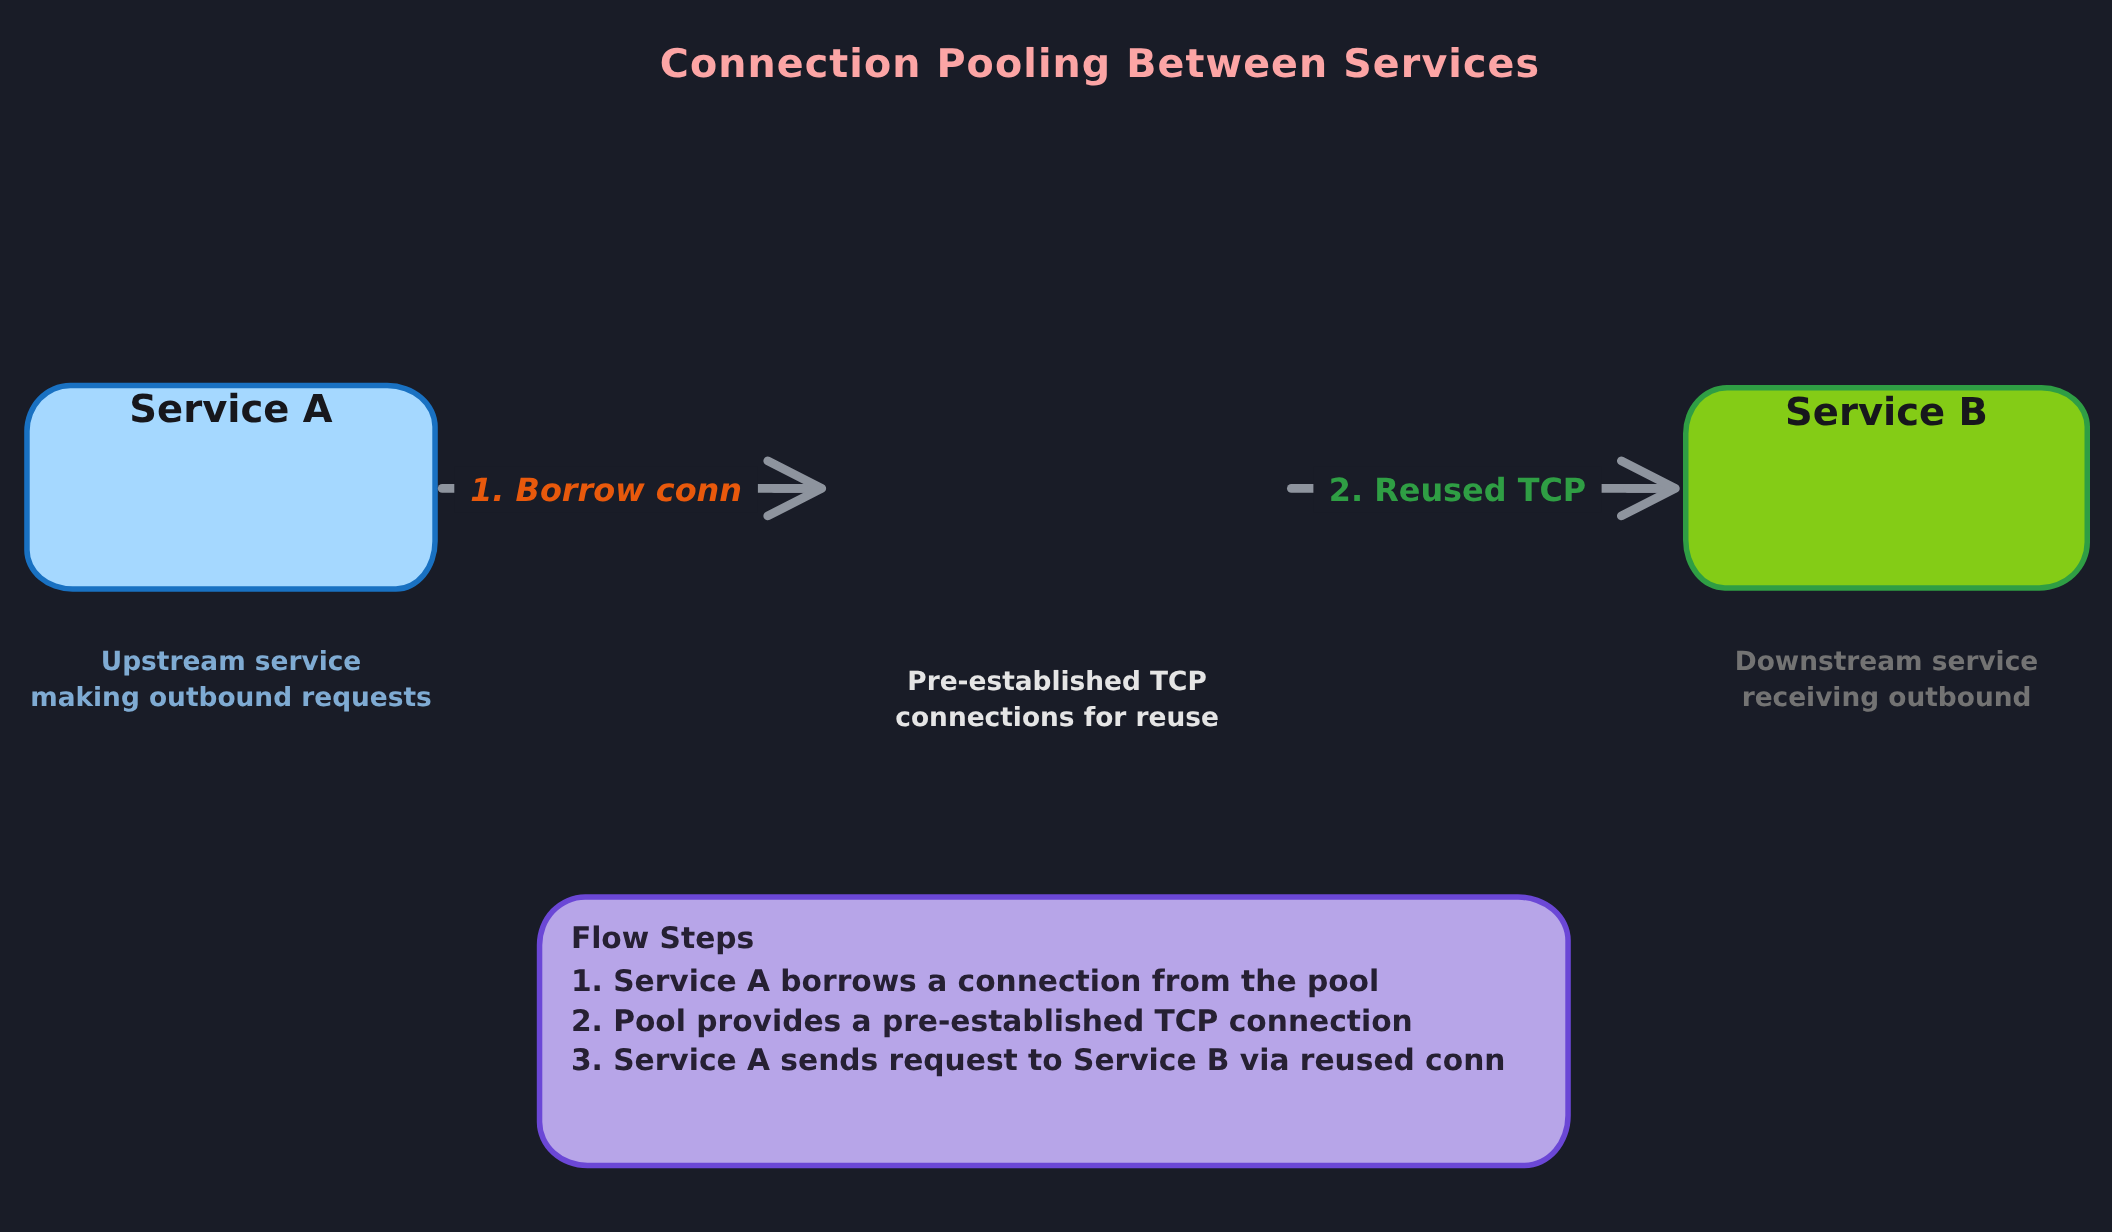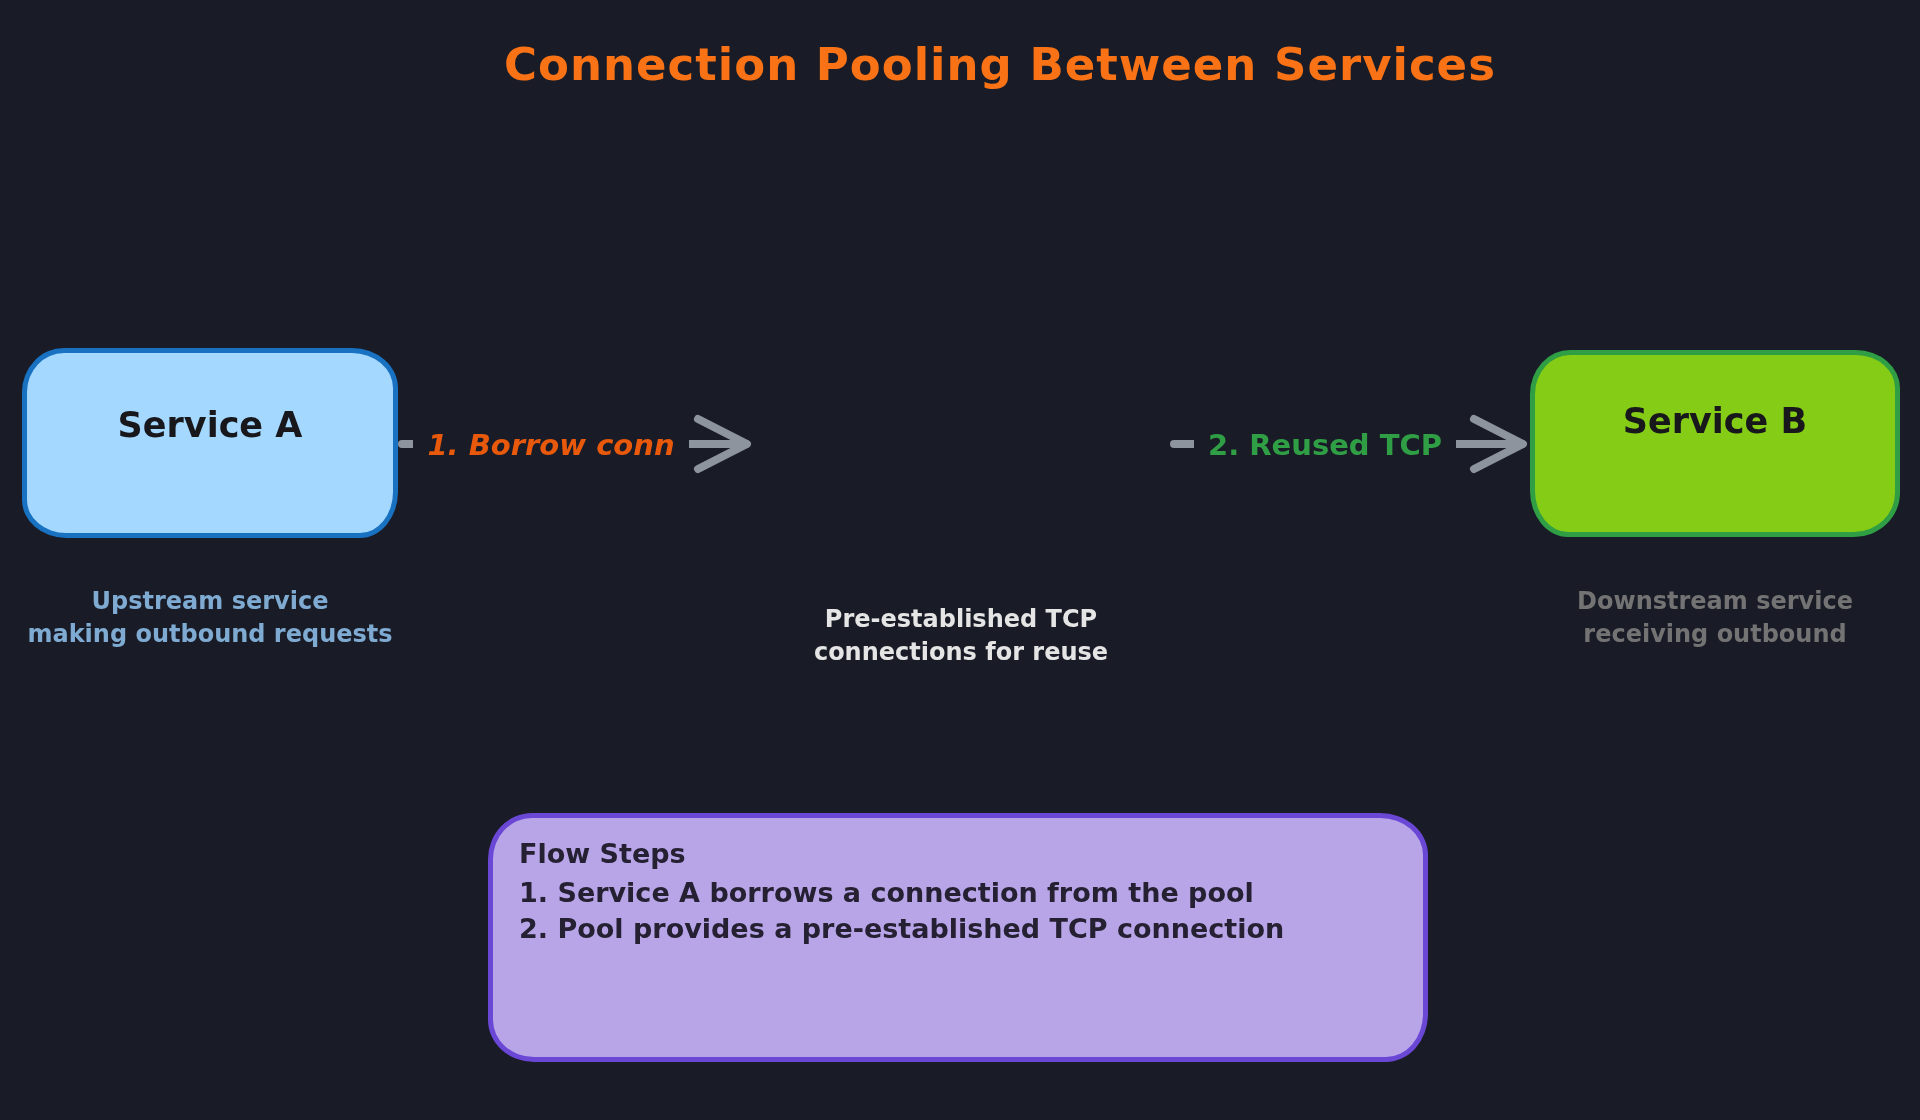--- a/index.html
+++ b/index.html
@@ -16,29 +16,28 @@
     inset: 0;
     width: 1920px;
     height: 1120px;
   }
   .title {
     position: absolute;
     left: 80px;
     right: 0;
     top: 38px;
     text-align: center;
-    font-size: 45px;
+    font-size: 36px;
     font-weight: bold;
     letter-spacing: 1px;
-    color: #f97316;
+    color: #fca5a5;
   }
   .node {
     position: absolute;
     display: flex;
-    align-items: center;
     justify-content: center;
     box-sizing: border-box;
     font-size: 35px;
     font-weight: bold;
     color: #17171c;
     text-align: center;
   }
   .node-a {
     left: 22px; top: 348px; width: 376px; height: 190px;
     background: #a5d8ff;
@@ -173,15 +172,16 @@
   </div>
   <div class="caption caption-b">
     <span>Downstream service</span>
     <span>receiving outbound</span>
   </div>
 
   <div class="flow-box">
     <div class="fs-title">Flow Steps</div>
     <div class="fs-step">1. Service A borrows a connection from the pool</div>
     <div class="fs-step">2. Pool provides a pre-established TCP connection</div>
+    <div class="fs-step">3. Service A sends request to Service B via reused conn</div>
   </div>
 
 </div>
 
 </body></html>

